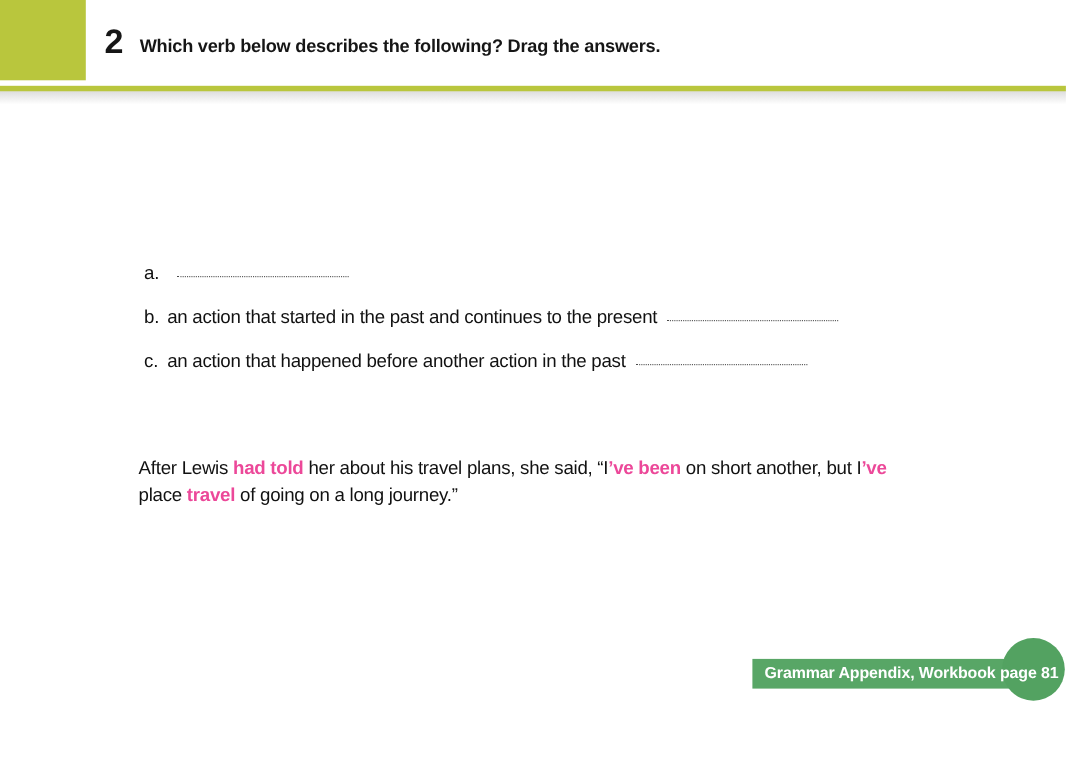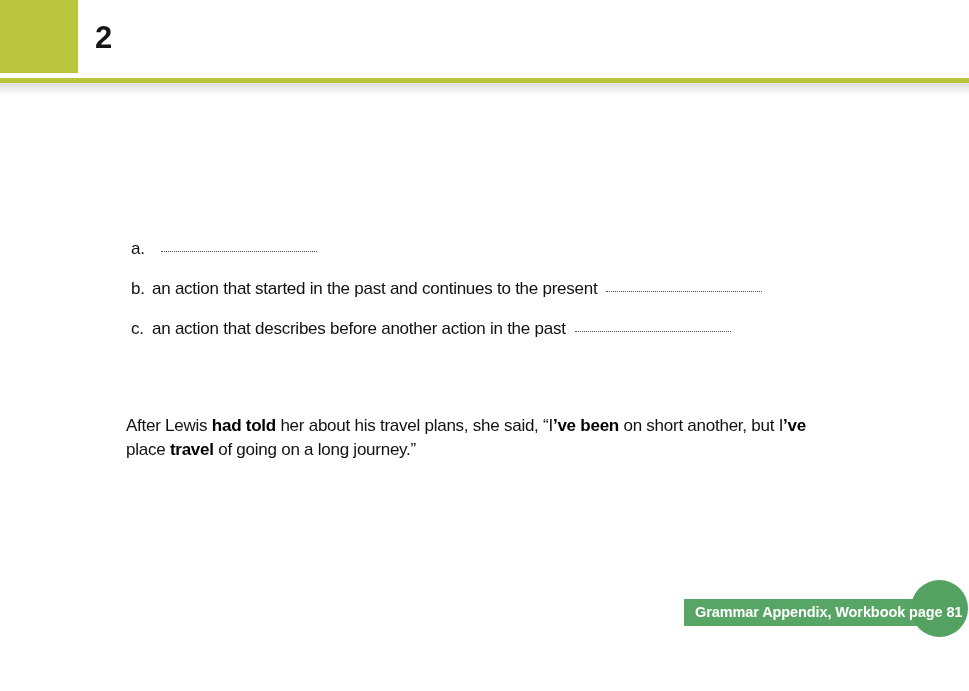--- a/index.html
+++ b/index.html
@@ -58,21 +58,21 @@
     border-bottom: 1.5px dotted #4c4c4c;
     transform: translateY(-2px);
   }
 
   
   .passage {
     position: absolute; left: 126px; top: 414px;
     width: 712px;
     font-size: 17px; line-height: 23.5px; letter-spacing: -0.25px;
   }
-  .passage .verb { color: #000000; font-weight: bold; }
+  .passage .verb { color: #ec4899; font-weight: bold; }
 
   
   .badge { position: absolute; left: 684px; top: 580px; width: 285px; height: 57px; cursor: pointer; text-align: center; }
   .badge-rect {
     position: absolute; left: 0; top: 19px;
     width: 252px; height: 27px;
     background: #58a666; z-index: 1;
   }
   .badge-circle {
     position: absolute; left: 227px; top: 0;
@@ -89,37 +89,38 @@
   }
 </style>
 </head>
 <body>
 
 <div class="stage">
 
   <div class="corner-square"></div>
 
   <div class="exercise-number">2</div>
+  <div class="instruction">Which verb below describes the following? Drag the answers.</div>
 
   <div class="header-rule"></div>
   <div class="header-rule-shadow"></div>
 
   <div class="questions">
     <div class="q-row">
       <span class="q-marker">a.</span>
       <span class="q-blank"></span>
     </div>
     <div class="q-row">
       <span class="q-marker">b.</span>
       <span class="q-text">an action that started in the past and continues to the present</span>
       <span class="q-blank"></span>
     </div>
     <div class="q-row">
       <span class="q-marker">c.</span>
-      <span class="q-text">an action that describes before another action in the past</span>
+      <span class="q-text">an action that happened before another action in the past</span>
       <span class="q-blank"></span>
     </div>
   </div>
 
   <div class="passage"><span>After Lewis </span><span class="verb">had told</span><span> her about his travel plans, she said, “I</span><span class="verb">’ve been</span><span> on short another, but I</span><span class="verb">’ve</span><span> place </span><span class="verb">travel</span><span> of going on a long journey.”</span></div>
 
   <div class="badge">
     <div class="badge-rect"></div>
     <div class="badge-circle"></div>
     <div class="badge-label">Grammar Appendix, Workbook page 81</div>

